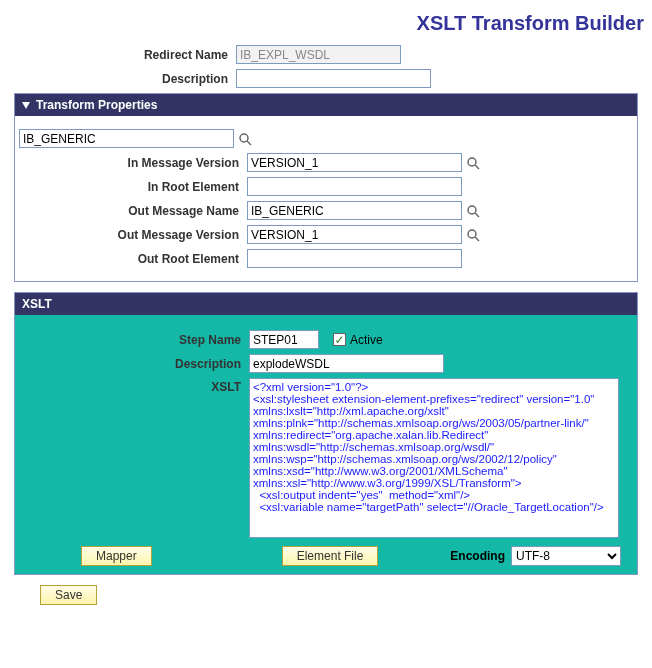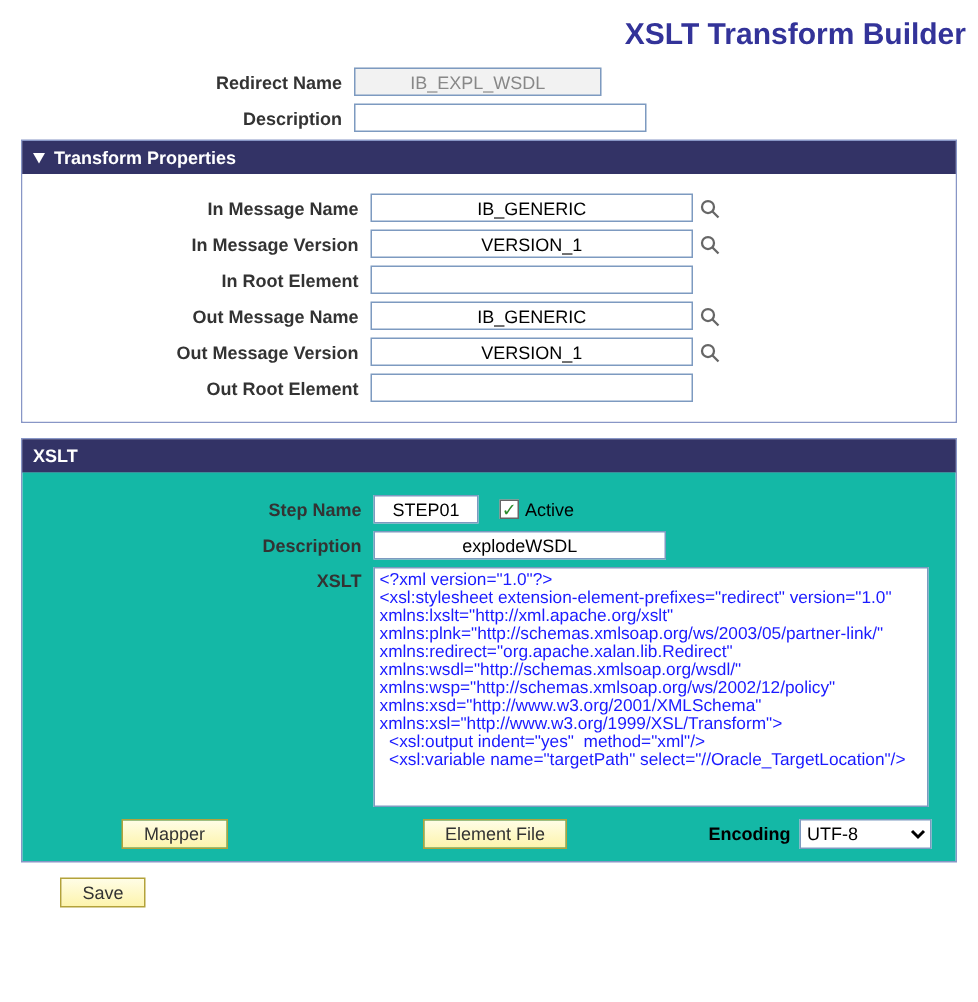--- a/index.html
+++ b/index.html
@@ -30,21 +30,20 @@
     font-weight: bold;
     color: #333;
   }
   .text-input {
     height: 19px;
     border: 1px solid #7d9ac0;
     padding: 1px 3px;
     font-family: Arial, sans-serif;
     font-size: 12px;
     background: #fff;
-    text-align: center;
   }
   .text-input.readonly {
     background: #f2f2f2;
     color: #888;
   }
   .lookup-icon {
     width: 14px;
     height: 14px;
     margin-left: 4px;
     cursor: pointer;
@@ -150,21 +149,20 @@
   <input class="text-input" style="width: 195px;" type="text" value="">
 </div>
 
 <div class="panel-border">
   <div class="section-header">
     <span class="twisty"></span>
     <span>Transform Properties</span>
   </div>
   <div class="panel-inner">
     <div class="form-row">
-      <label class="form-label">In Message Name</label>
       <input class="text-input" style="width: 215px;" type="text" value="IB_GENERIC">
       <span class="lookup-icon">
         <svg width="14" height="14" viewBox="0 0 14 14">
             <circle cx="6" cy="6" r="4" fill="none" stroke="#666" stroke-width="1.5"></circle>
             <line x1="9" y1="9" x2="13" y2="13" stroke="#666" stroke-width="1.5"></line>
           </svg>
       </span>
     </div>
     <div class="form-row">
       <label class="form-label">In Message Version</label>
@@ -233,21 +231,21 @@
   &lt;xsl:output indent="yes"  method="xml"/&gt;
   &lt;xsl:variable name="targetPath" select="//Oracle_TargetLocation"/&gt;</textarea>
     </div>
     <div class="button-row">
       <div style="width:42px"></div>
       <button class="btn">Mapper</button>
       <div style="flex:0 0 112px"></div>
       <button class="btn">Element File</button>
       <div style="flex:1"></div>
       <label style="font-weight:bold;margin-right:6px">Encoding</label>
-      <select class="select" style="width:88px">
+      <select class="select" style="width:110px">
         <option>UTF-8</option>
       </select>
       <div style="width:10px"></div>
     </div>
   </div>
 </div>
 
 <div style="margin:8px 0 0 14px">
   <button class="btn">Save</button>
 </div>

